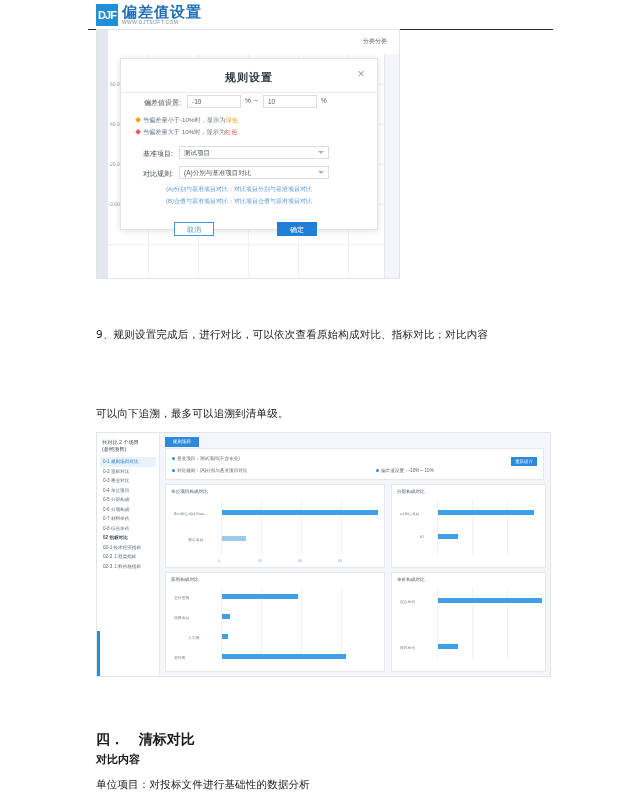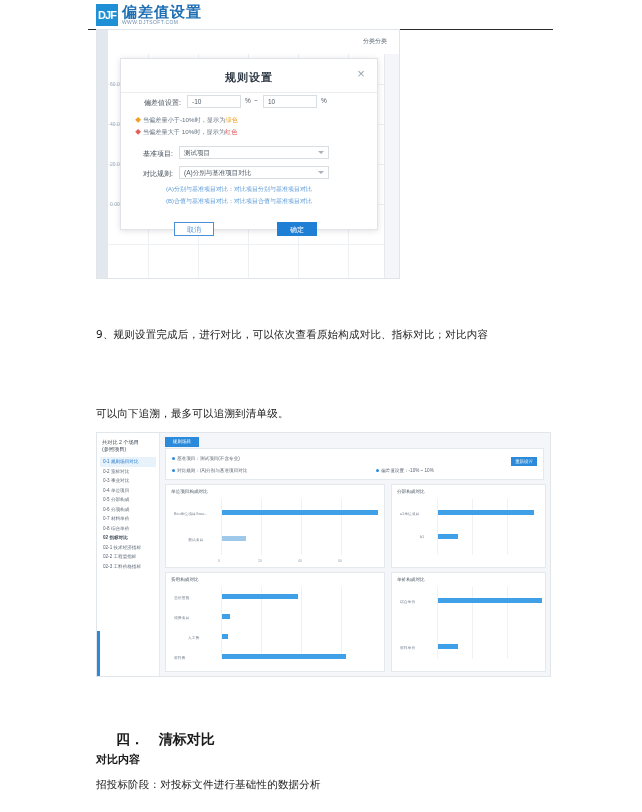--- a/index.html
+++ b/index.html
@@ -394,21 +394,20 @@
     color: #9aa5b1;
   }
 
   
   .h-sec {
     position: absolute;
     font-size: 14px;
     font-weight: bold;
     color: #1a1a1a;
     font-family: "DejaVu Sans", sans-serif;
-    margin-left: 20px;
   }
   .h-sub {
     position: absolute;
     font-size: 11px;
     font-weight: bold;
     color: #1a1a1a;
     font-family: "DejaVu Sans", sans-serif;
   }
 </style>
 </head>
@@ -581,13 +580,13 @@
       <div class="bar" style="left:46px; top:71px; width:20px"></div>
     </div>
   </div>
 </div>
 
 <div class="h-sec" style="left:96px; top:731px;">
   <span>四．</span>
   &nbsp;&nbsp;<span>清标对比</span>
 </div>
 <div class="h-sub" style="left:96px; top:752px;">对比内容</div>
-<div class="para" style="left:96px; top:778px;">招投标阶段：对投标文件进行基础性的数据分析</div>
+<div class="para" style="left:96px; top:778px;">单位项目：对投标文件进行基础性的数据分析</div>
 
 </body></html>

